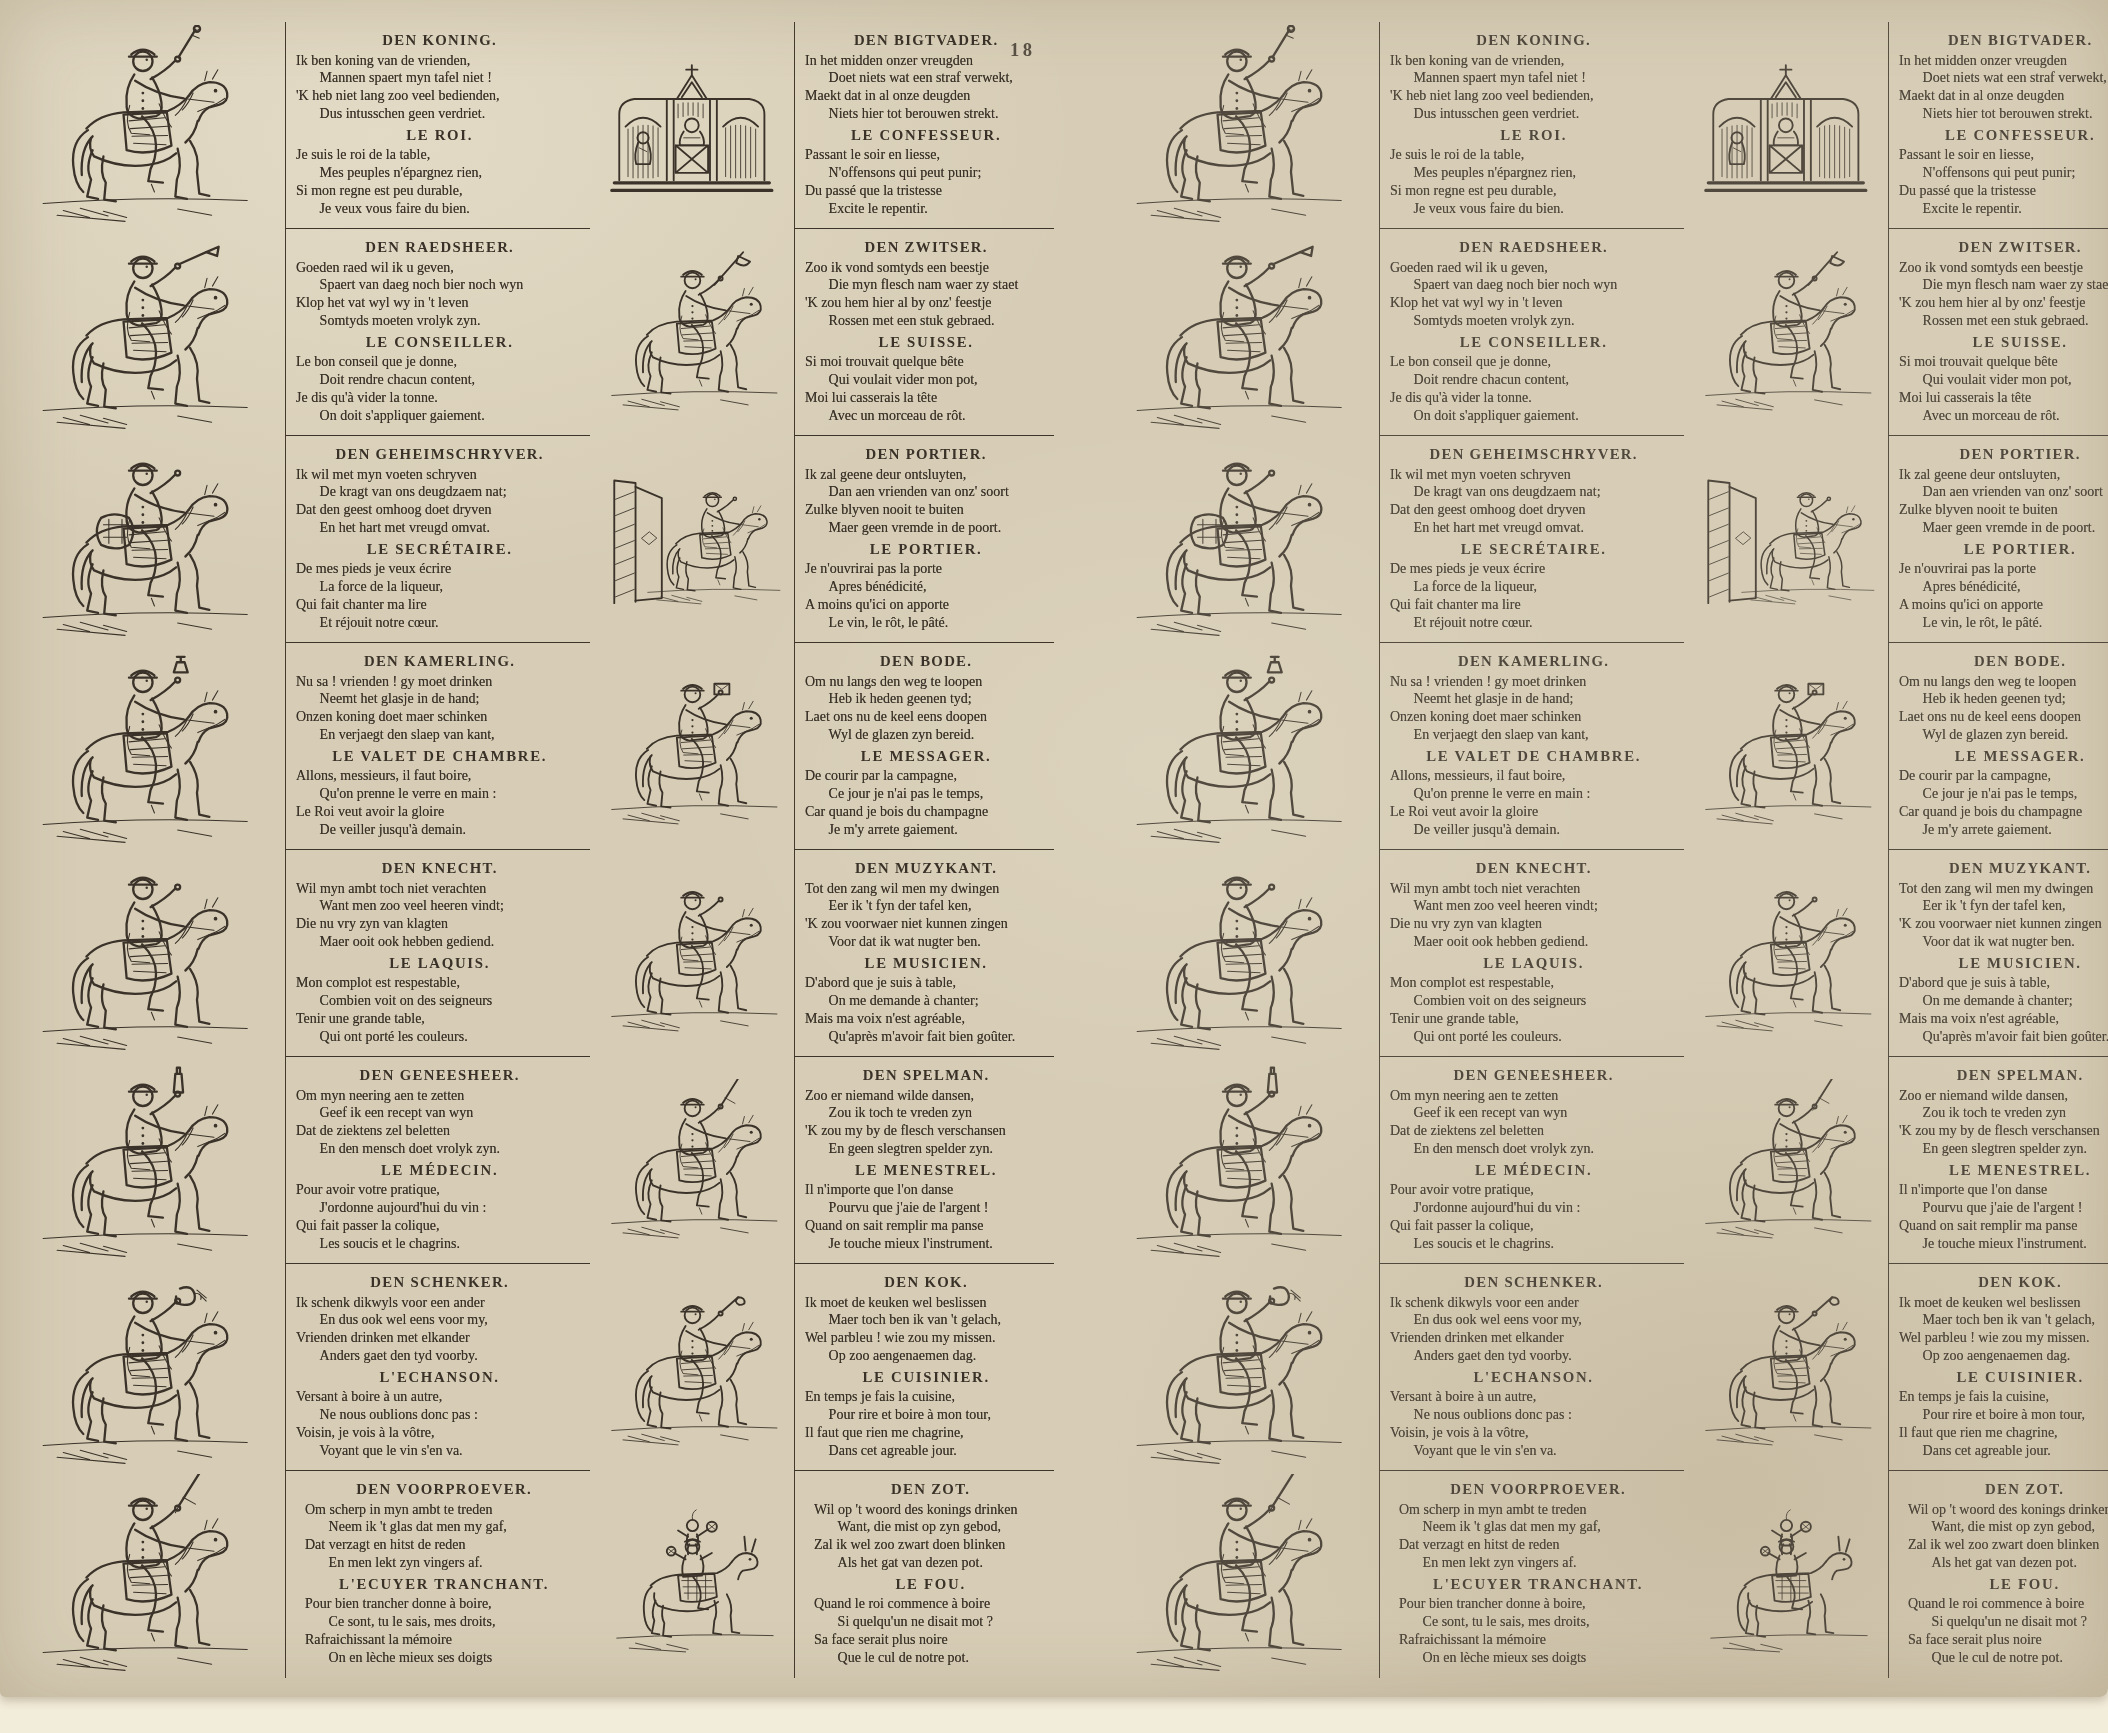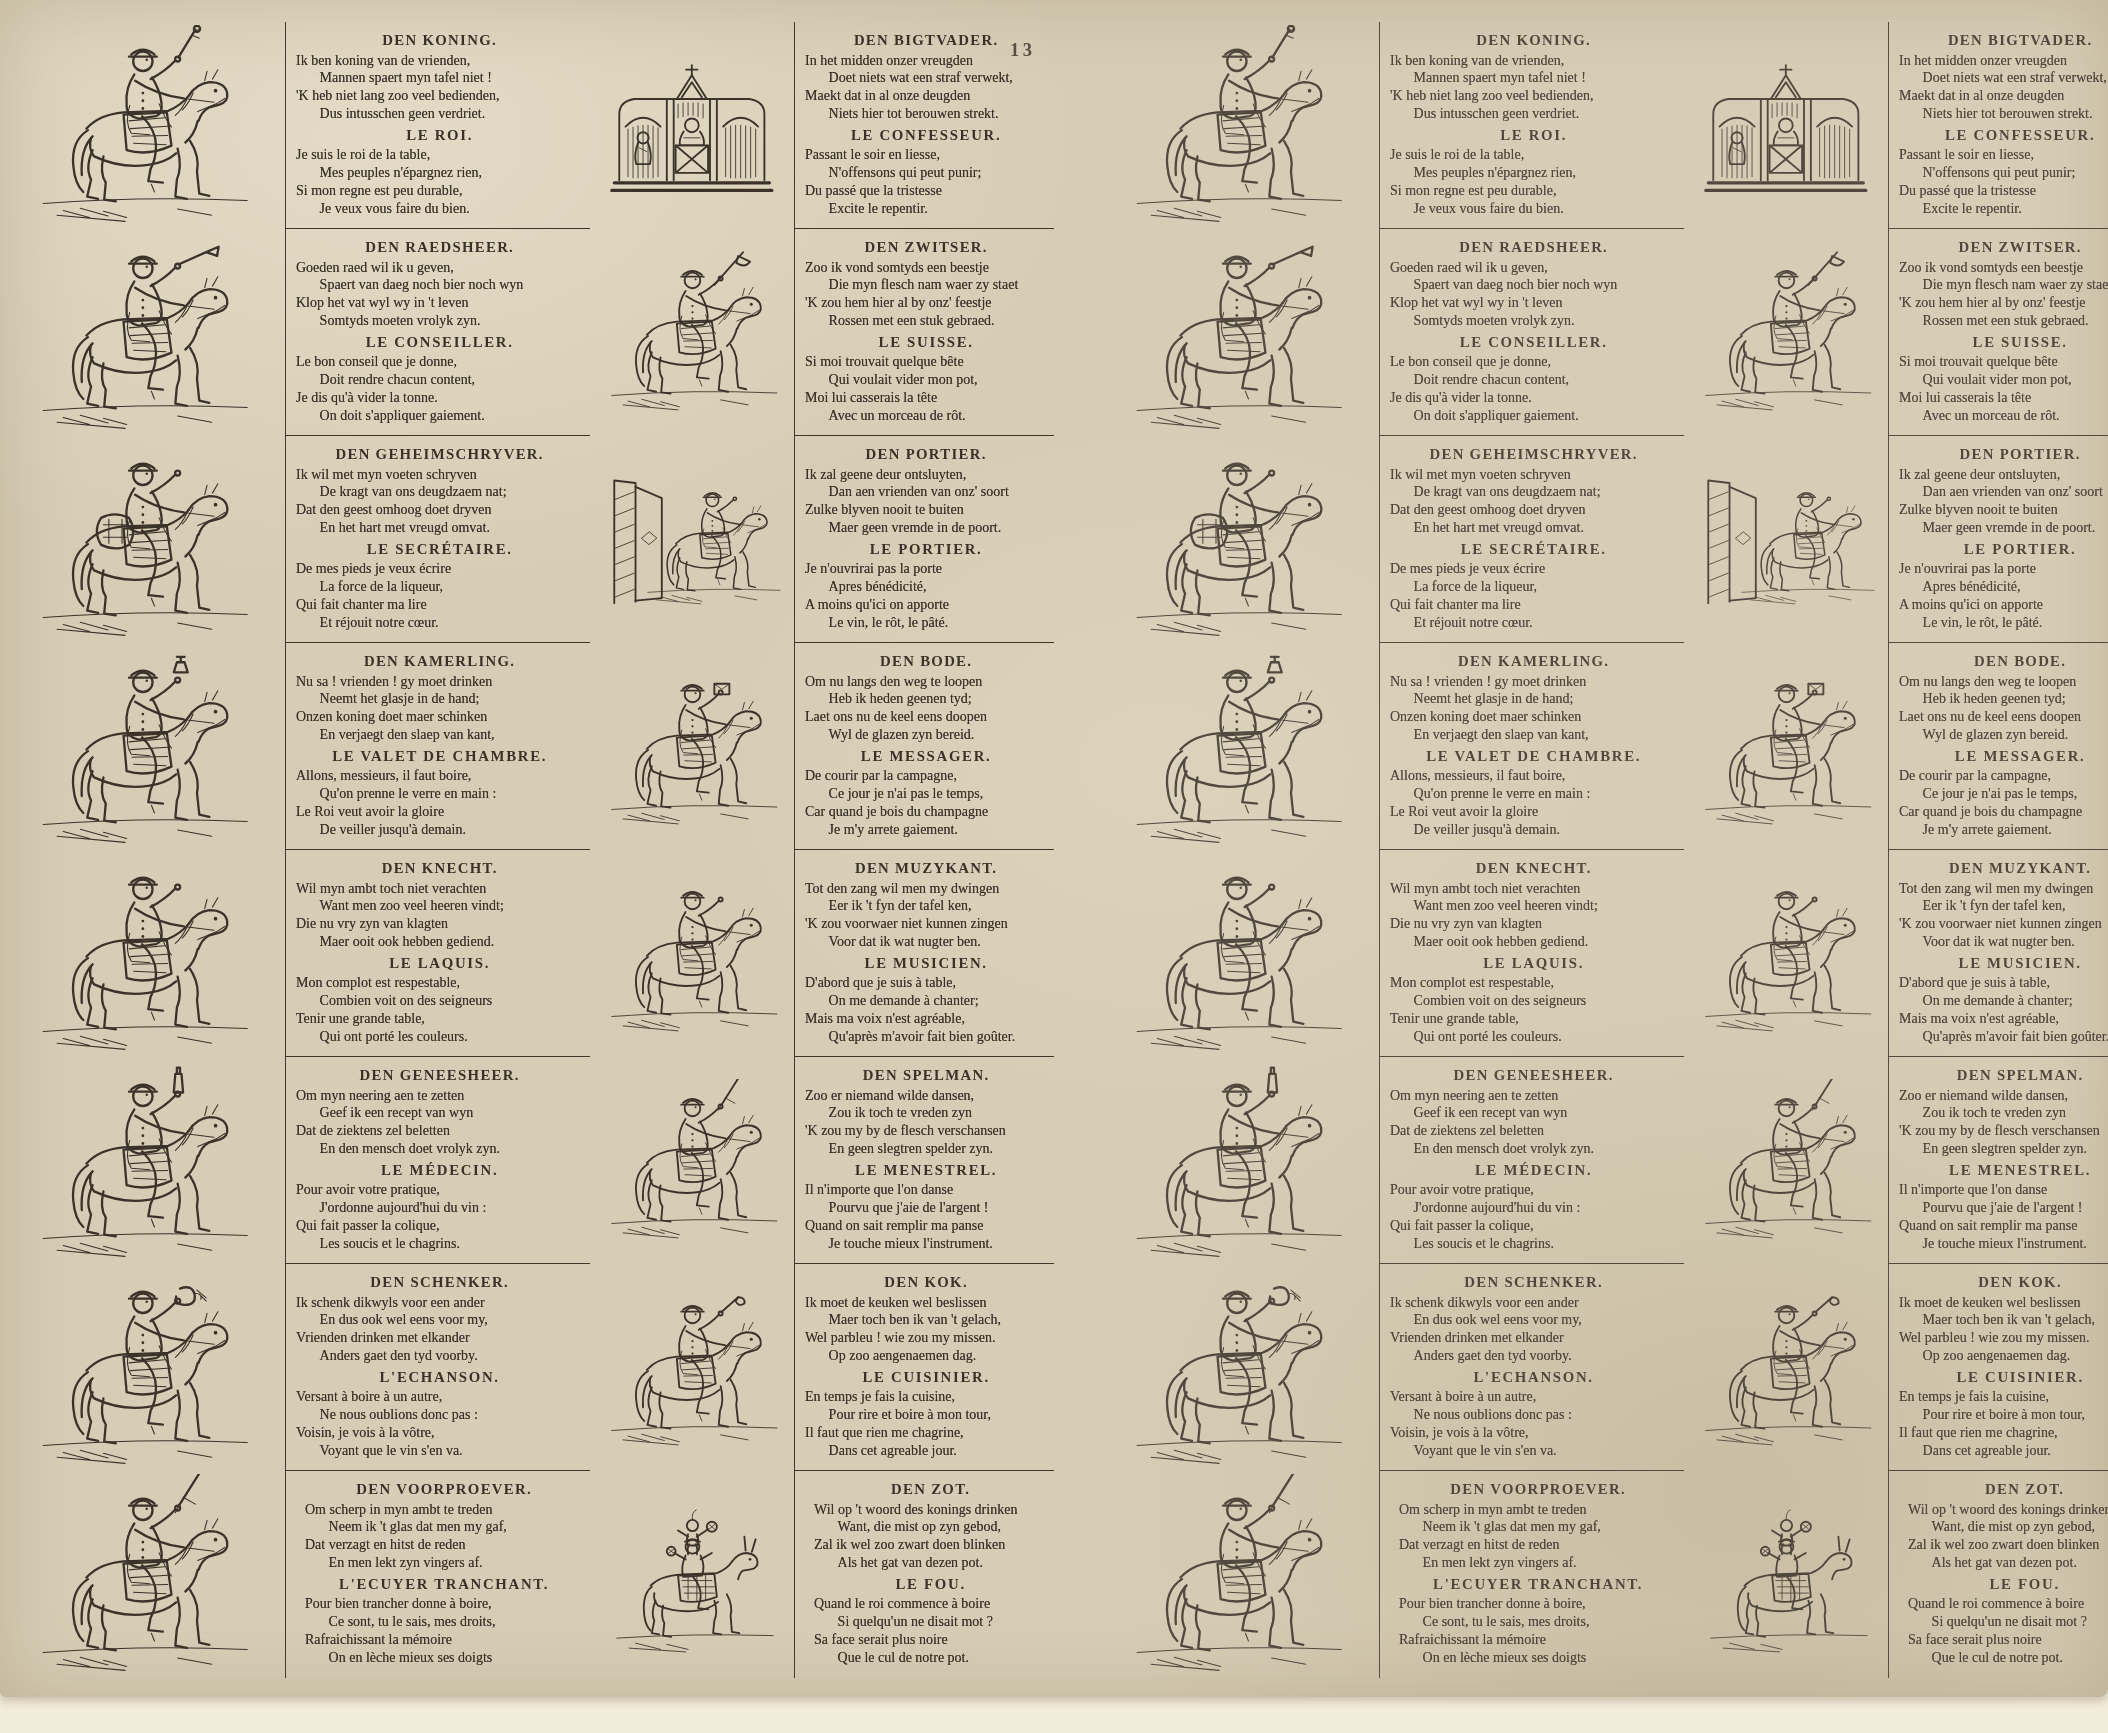--- a/index.html
+++ b/index.html
@@ -214,21 +214,21 @@
         <path d="M158 70 L176 58"></path>
           <circle cx="182" cy="54" r="8"></circle>
           <path class="thin" d="M176 49 l12 10 M176 59 l12 -10"></path>
         <path d="M144 70 L128 60"></path>
       </g>
     </symbol>
   </defs>
 </svg>
 
 <div class="sheet">
-  <div class="pagenum">13</div>
+  <div class="pagenum">18</div>
   <div class="halves">
     <div class="half left">
         <div class="fig">
           <svg viewBox="0 0 300 260">
             <use href="#fig-horseman" xlink:href="#fig-horseman"></use>
             <use href="#prop-scepter" xlink:href="#prop-scepter"></use>
           </svg>
         </div>
         <div class="card">
           <div class="nl-title">DEN KONING.</div>

